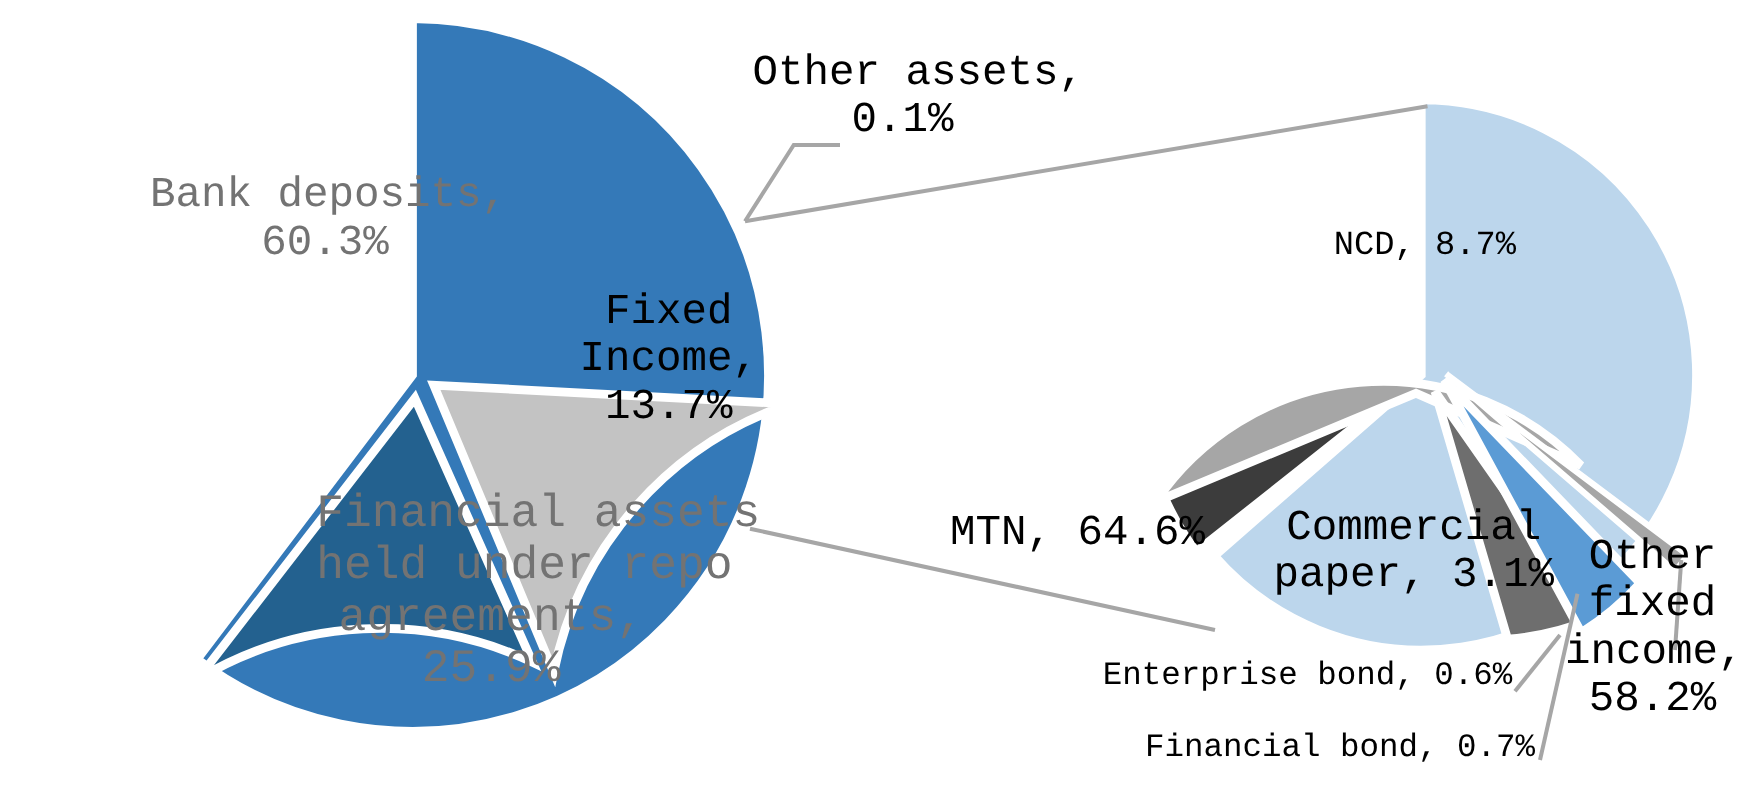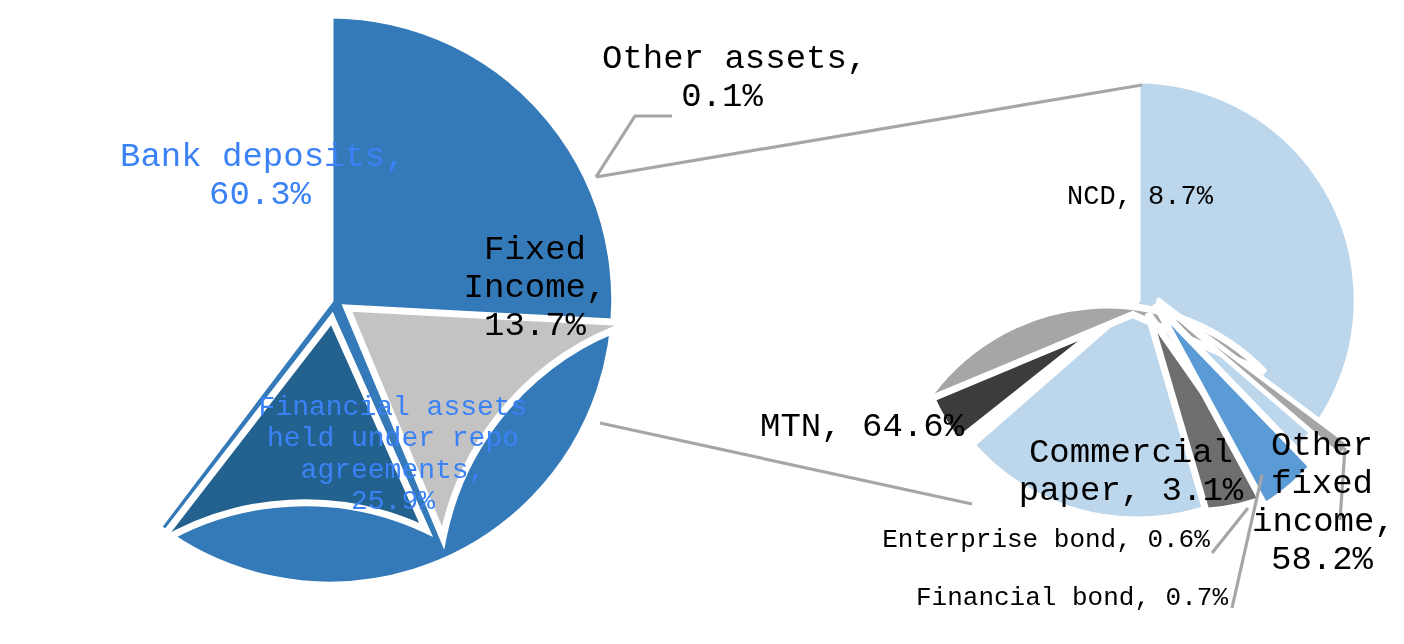--- a/index.html
+++ b/index.html
@@ -1,20 +1,20 @@
 <!DOCTYPE html>
 <html><head>
 <meta charset="utf-8">
 <style>
   html,body{margin:0;padding:0;background:#ffffff;}
   body{width:1404px;height:644px;overflow:hidden;font-family:"Liberation Sans",sans-serif;}
   #stage{position:relative;width:1404px;height:644px;background:#fff;}
   svg#figure{position:absolute;left:0;top:0;width:1404px;height:644px;}
   .lbl{position:absolute;font-family:Liberation Mono, monospace;font-weight:400;text-align:center;line-height:1.12;white-space:pre;}
-  .lbl-white{color:#3b82f6;}
+  .lbl-white{color:#737373;}
   .lbl-black{color:#000000;}
 </style>
 </head>
 <body>
 
 <div id="stage">
 
   <svg id="figure" viewBox="0 0 1404 644">
 
     <g>
@@ -59,33 +59,33 @@
     </g>
   </svg>
 
   <div class="lbl lbl-white" style="left:120px;top:138px;width:280px;font-size:34px;">Bank deposits,
 60.3%</div>
 
   <div class="lbl lbl-black" style="left:455px;top:231px;width:160px;font-size:34px;">Fixed
 Income,
 13.7%</div>
 
-  <div class="lbl lbl-white" style="left:253px;top:392px;width:280px;font-size:28px;">Financial assets
+  <div class="lbl lbl-white" style="left:253px;top:392px;width:280px;font-size:37px;">Financial assets
 held under repo
 agreements,
 25.9%</div>
 
   <div class="lbl lbl-black" style="left:602px;top:40px;width:240px;font-size:34px;">Other assets,
 0.1%</div>
 
   <div class="lbl lbl-black" style="left:1030px;top:182px;width:220px;font-size:27px;">NCD, 8.7%</div>
 
   <div class="lbl lbl-black" style="left:760px;top:408px;width:200px;font-size:34px;">MTN, 64.6%</div>
 
-  <div class="lbl lbl-black" style="left:1016px;top:404px;width:230px;font-size:34px;margin-top:30px;">Commercial
+  <div class="lbl lbl-black" style="left:1016px;top:404px;width:230px;font-size:34px;">Commercial
 paper, 3.1%</div>
 
   <div class="lbl lbl-black" style="left:866px;top:526px;width:360px;font-size:26px;">Enterprise bond, 0.6%</div>
 
   <div class="lbl lbl-black" style="left:898px;top:584px;width:348px;font-size:26px;">Financial bond, 0.7%</div>
 
   <div class="lbl lbl-black" style="left:1252px;top:427px;width:140px;font-size:34px;">Other
 fixed
 income,
 58.2%</div>

